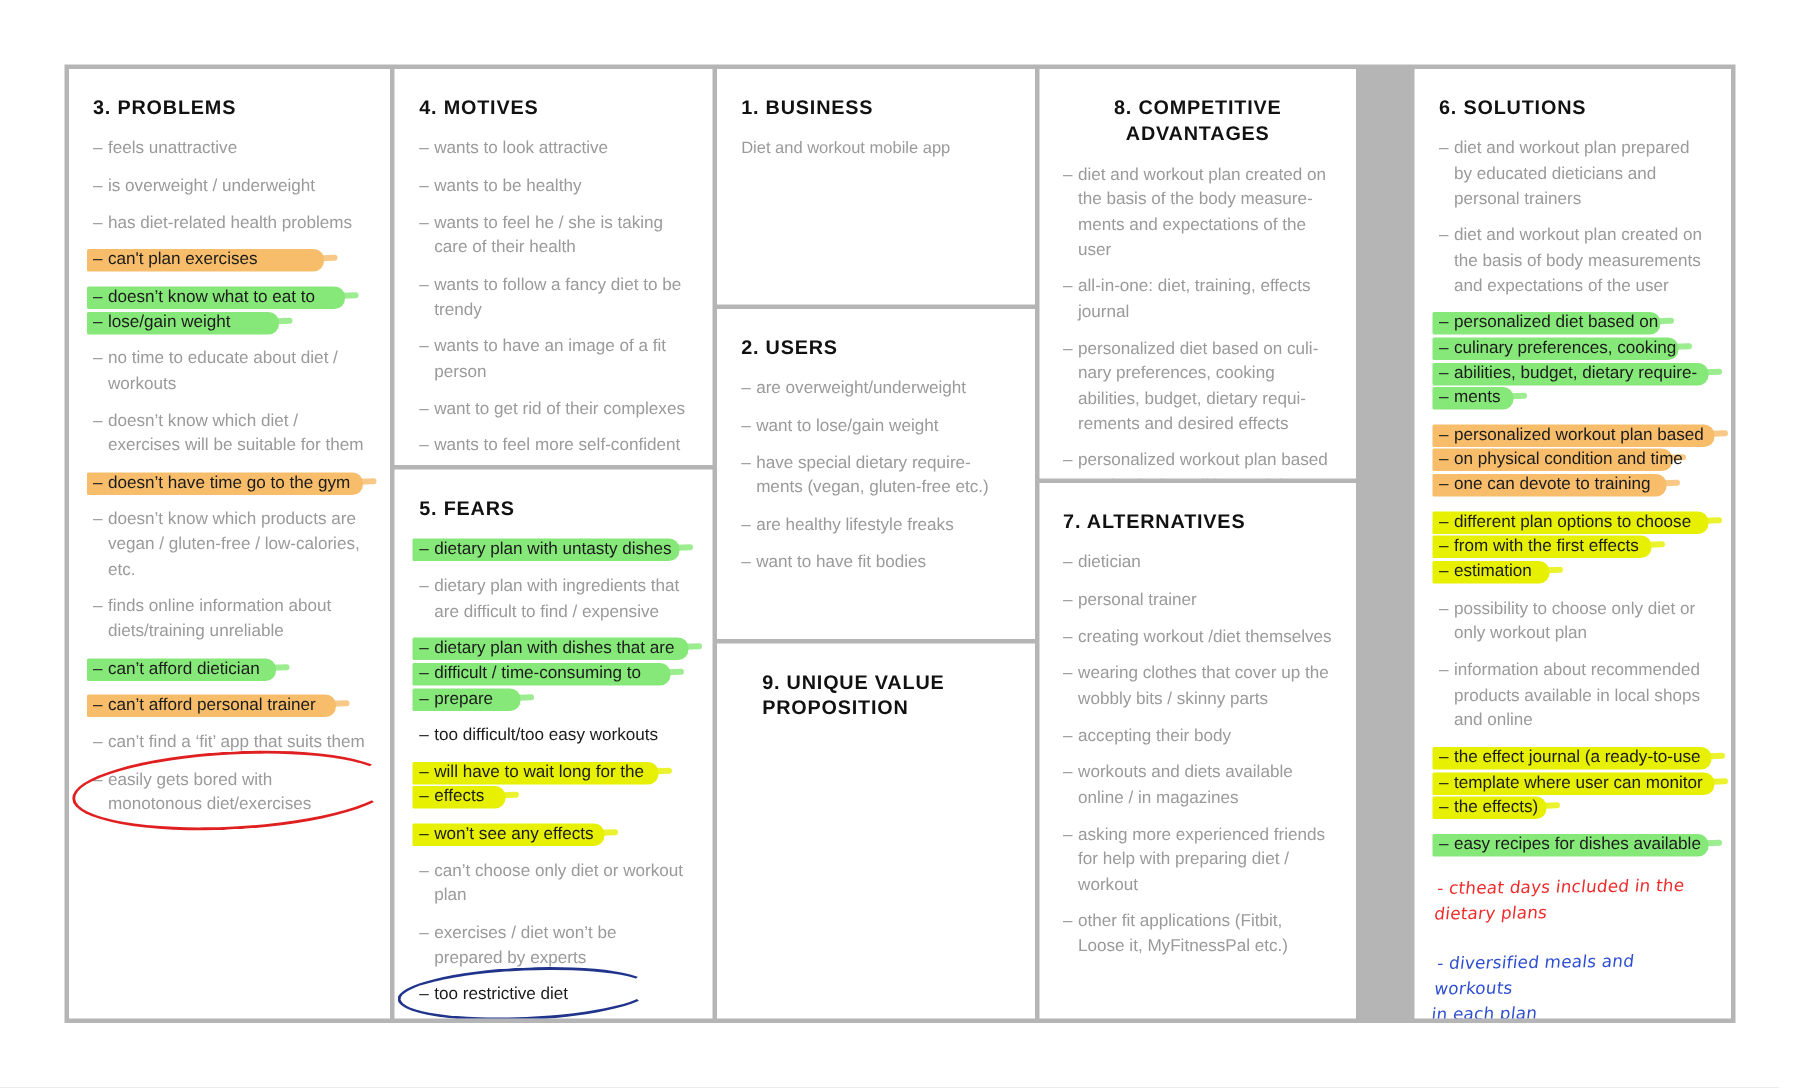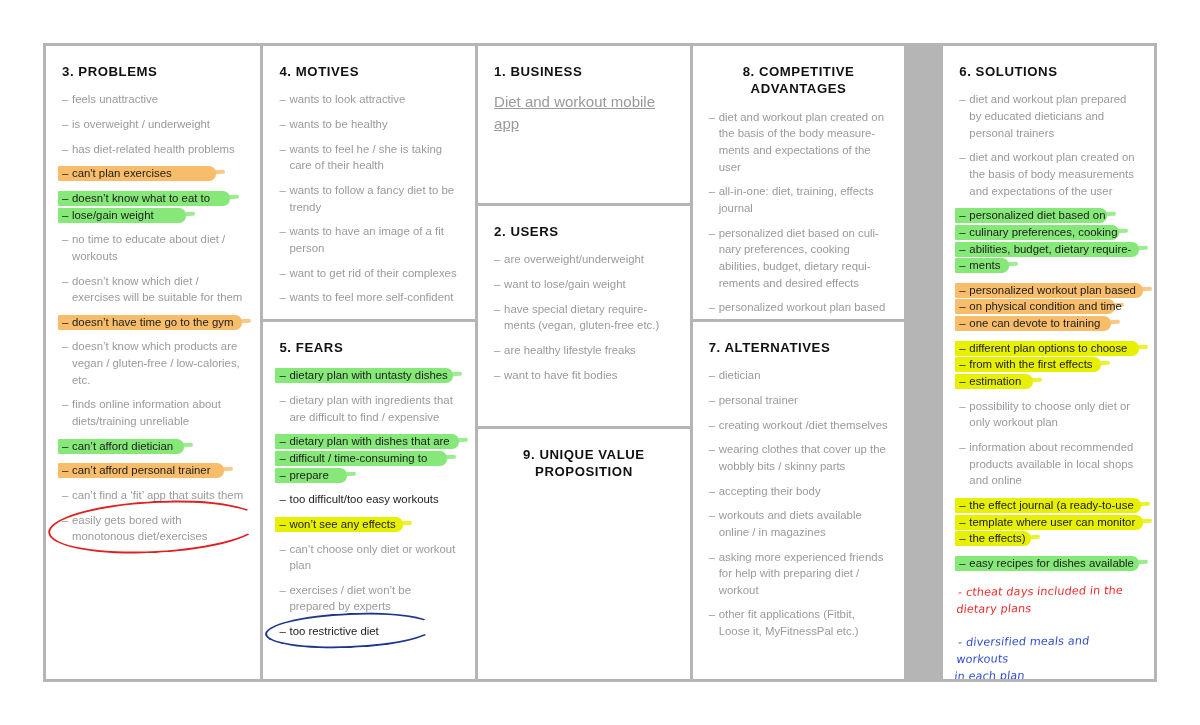--- a/index.html
+++ b/index.html
@@ -53,28 +53,27 @@
   .card-title {
     font-size: 13.2px;
     font-weight: bold;
     letter-spacing: 0.55px;
     color: #111111;
     margin: 3px 0 11px 0;
     line-height: 1.32;
     text-transform: uppercase;
   }
   .card-title.centered { text-align: center; padding: 0 4px; }
-  .card-title.center-ind { text-align: center; }
+  .card-title.center-ind { text-align: left; }
 
   .lead {
-    font-size: 15px;
+    font-size: 11px;
     color: #9a9a9a;
     line-height: 1.47;
     margin-bottom: 9px;
-    text-decoration: underline;
   }
 
   ul.items {
     list-style: none;
     margin: 0;
     padding: 0;
   }
   ul.items li {
     position: relative;
     font-size: 11.4px;
@@ -243,20 +242,24 @@
         <li><span>dietary plan with ingredients that are difficult to find / expensive</span></li>
 
         <li class="hl">
           <span class="hl-line"><span class="band green" style="width:184px"></span><span class="txt">dietary plan with dishes that are</span></span>
           <span class="hl-line"><span class="band green" style="width:172px"></span><span class="txt">difficult / time-consuming to</span></span>
           <span class="hl-line"><span class="band green" style="width:72px"></span><span class="txt">prepare</span></span>
         </li>
 
         <li style="color:#1b1b1b"><span>too difficult/too easy workouts</span></li>
 
+        <li class="hl">
+          <span class="hl-line"><span class="band yellow" style="width:164px"></span><span class="txt">will have to wait long for the</span></span>
+          <span class="hl-line"><span class="band yellow" style="width:62px"></span><span class="txt">effects</span></span>
+        </li>
 
         <li class="hl">
           <span class="hl-line"><span class="band yellow" style="width:128px"></span><span class="txt">won’t see any effects</span></span>
         </li>
 
         <li><span>can’t choose only diet or workout plan</span></li>
         <li><span>exercises / diet won’t be prepared by experts</span></li>
 
         <li class="circle-wrap" style="color:#1b1b1b">
           <span>too restrictive diet</span>

